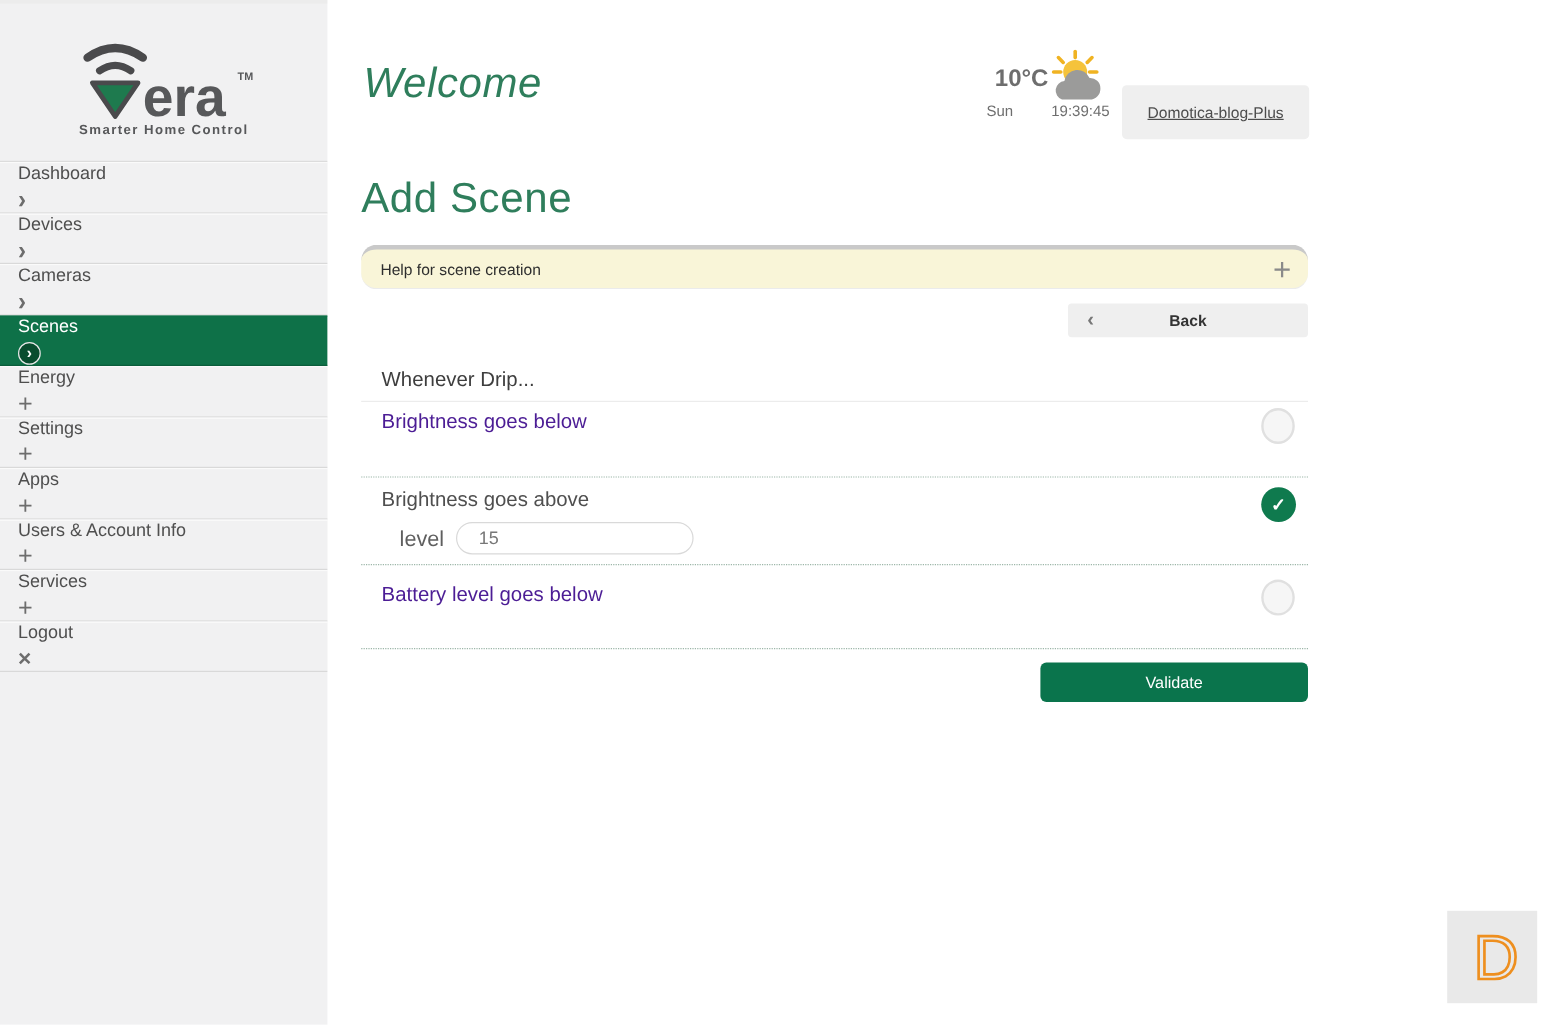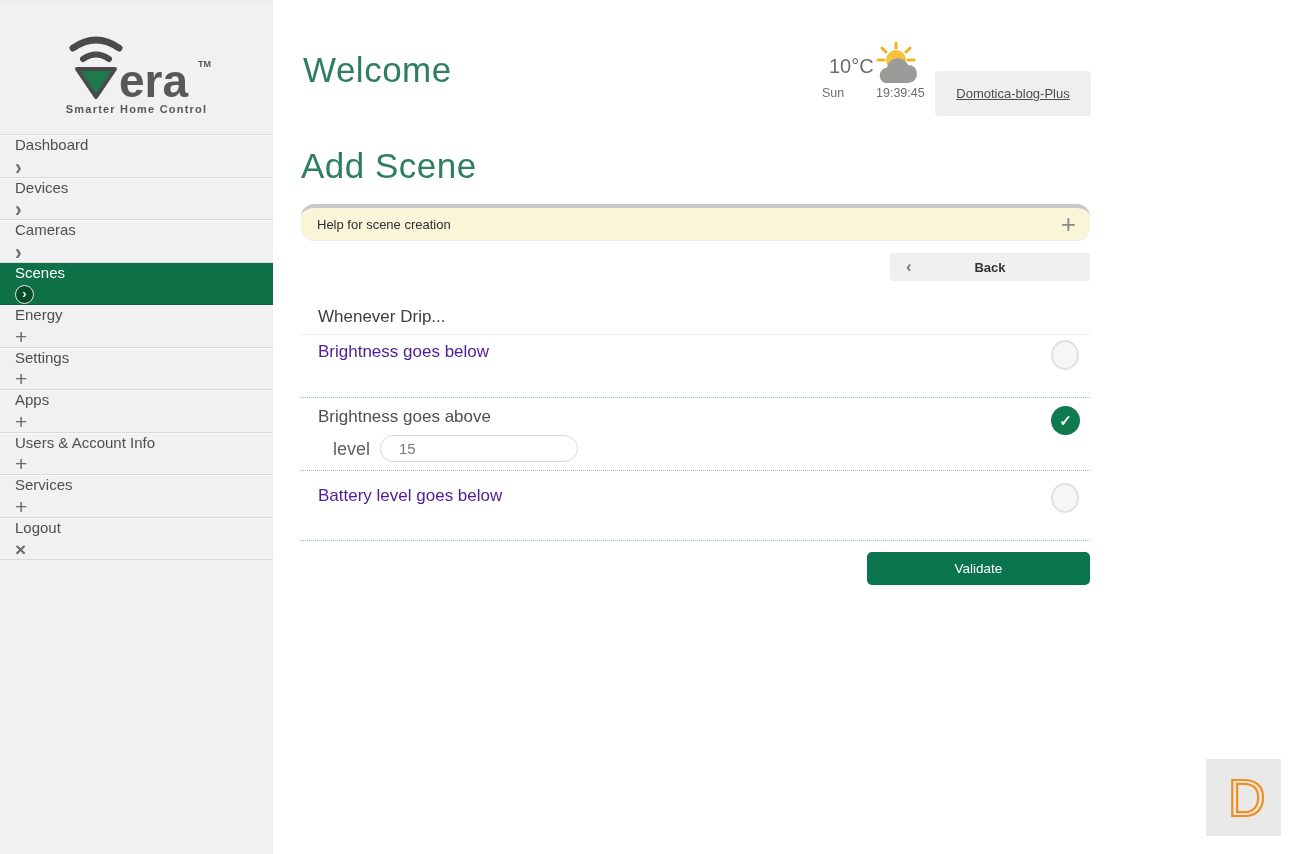--- a/index.html
+++ b/index.html
@@ -16,22 +16,22 @@
               font-size:15px; color:#4f4f4f; cursor:pointer;flex-direction:column; }
   .nav-item .chev { color:#6d6d6d; font-size:20px; line-height:1; font-weight:bold; transform:scaleY(1.1); }
   .nav-item .plus { color:#6d6d6d; font-size:21px; line-height:1; font-weight:300; }
   .nav-item .close { color:#6d6d6d; font-size:19px; line-height:1; font-weight:bold; }
   .nav-item.selected { background:#0e7148; color:#ffffff; border-top:1px solid #0e7148; border-bottom:1px solid #0a5d3b; }
   .nav-item.selected .circle-chev { width:19px; height:19px; border-radius:50%; background:#084c2e; border:1px solid #e8e8e8;
               display:flex; align-items:center; justify-content:center; color:#fff; font-size:13px; font-weight:bold; line-height:1; padding-bottom:2px; }
 
   
   .main { position:absolute; left:273px; top:0; width:1027px; height:854px; background:#ffffff; }
-  .page-title { position:absolute; left:30px; top:50px; font-size:35px; font-weight:300; color:#2f7e5c; letter-spacing:0.5px; }
-  .temp { position:absolute; left:556px; top:55px; font-size:20px; color:#6e6e6e; font-weight:400; }
+  .page-title { position:absolute; left:30px; top:50px; font-size:35px; font-weight:300; color:#2f7e5c; letter-spacing:0.5px;font-style:italic; }
+  .temp { position:absolute; left:556px; top:55px; font-size:20px; color:#6e6e6e; font-weight:700; }
   .weather-icon { position:absolute; left:599px; top:41px; }
   .day { position:absolute; left:549px; top:86px; font-size:12.5px; color:#6e6e6e; }
   .time { position:absolute; left:603px; top:86px; font-size:12.5px; color:#6e6e6e; }
   .controller-btn { position:absolute; left:662px; top:71px; width:156px; height:45px; background:#efefef; border:none;
               border-radius:4px; font-size:13px; color:#4d4d4d; display:flex; align-items:center; justify-content:center;
               font-family:"Liberation Sans", sans-serif; cursor:pointer;text-decoration:underline; }
 
   .scene-title { position:absolute; left:28px; top:146px; font-size:35px; font-weight:300; color:#2f7e5c; letter-spacing:0.5px; }
   .help-bar { position:absolute; left:28px; top:204px; width:789px; height:37px; background:#f9f5d8;
               border-top:4px solid #c9c9c9; border-bottom:1px solid #ebebeb;

